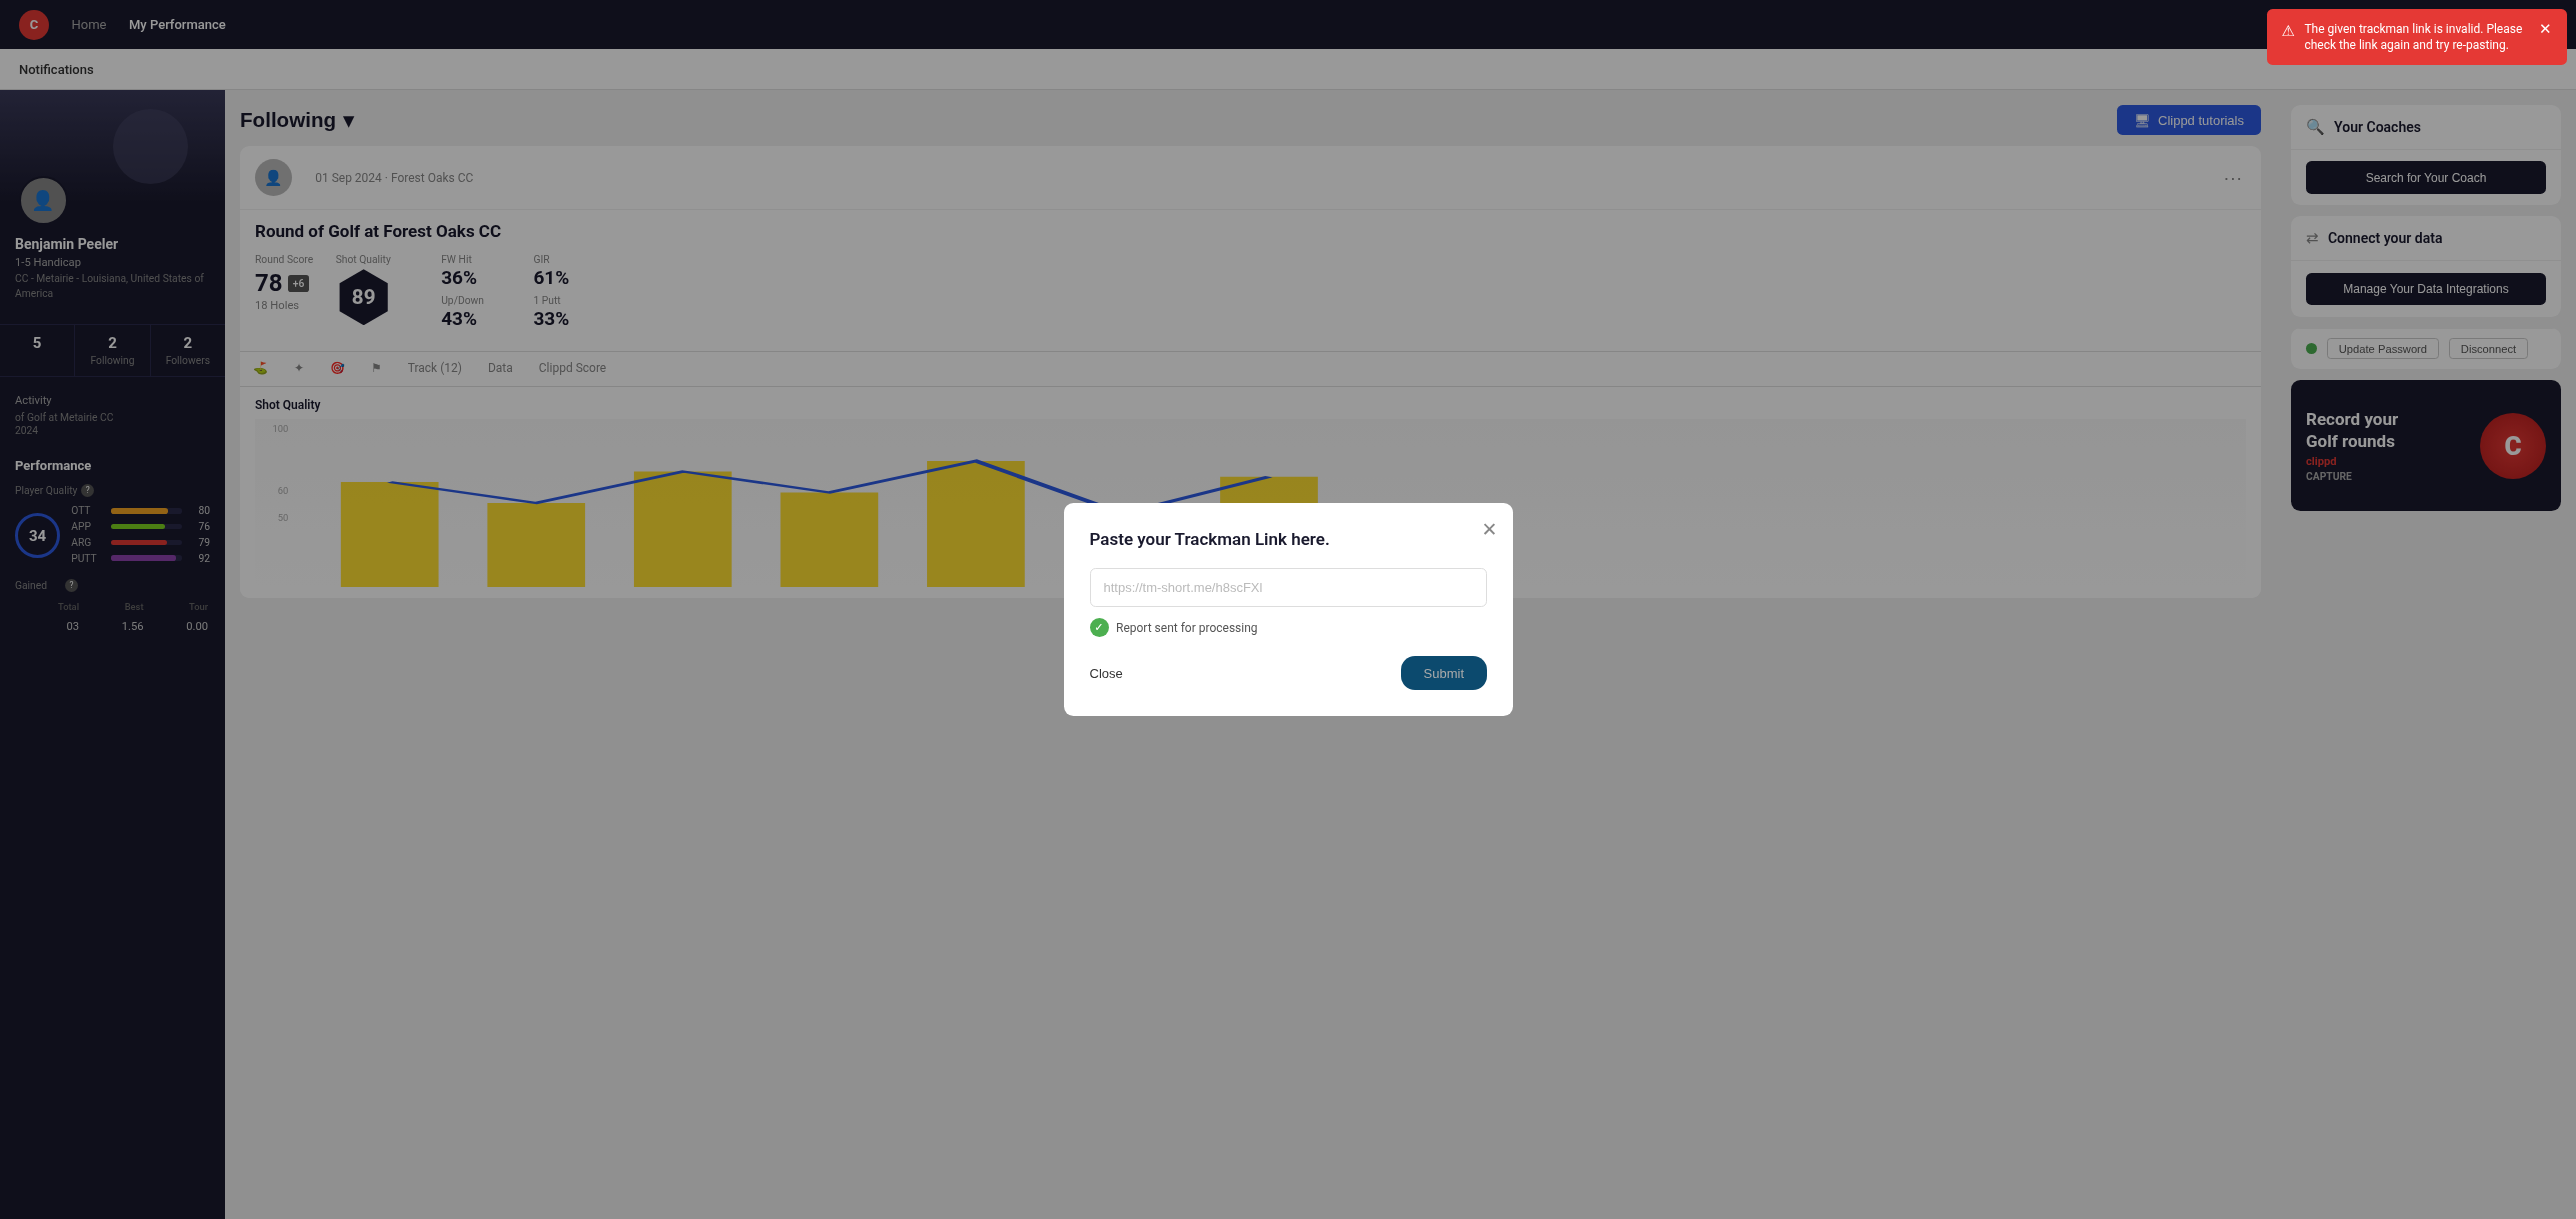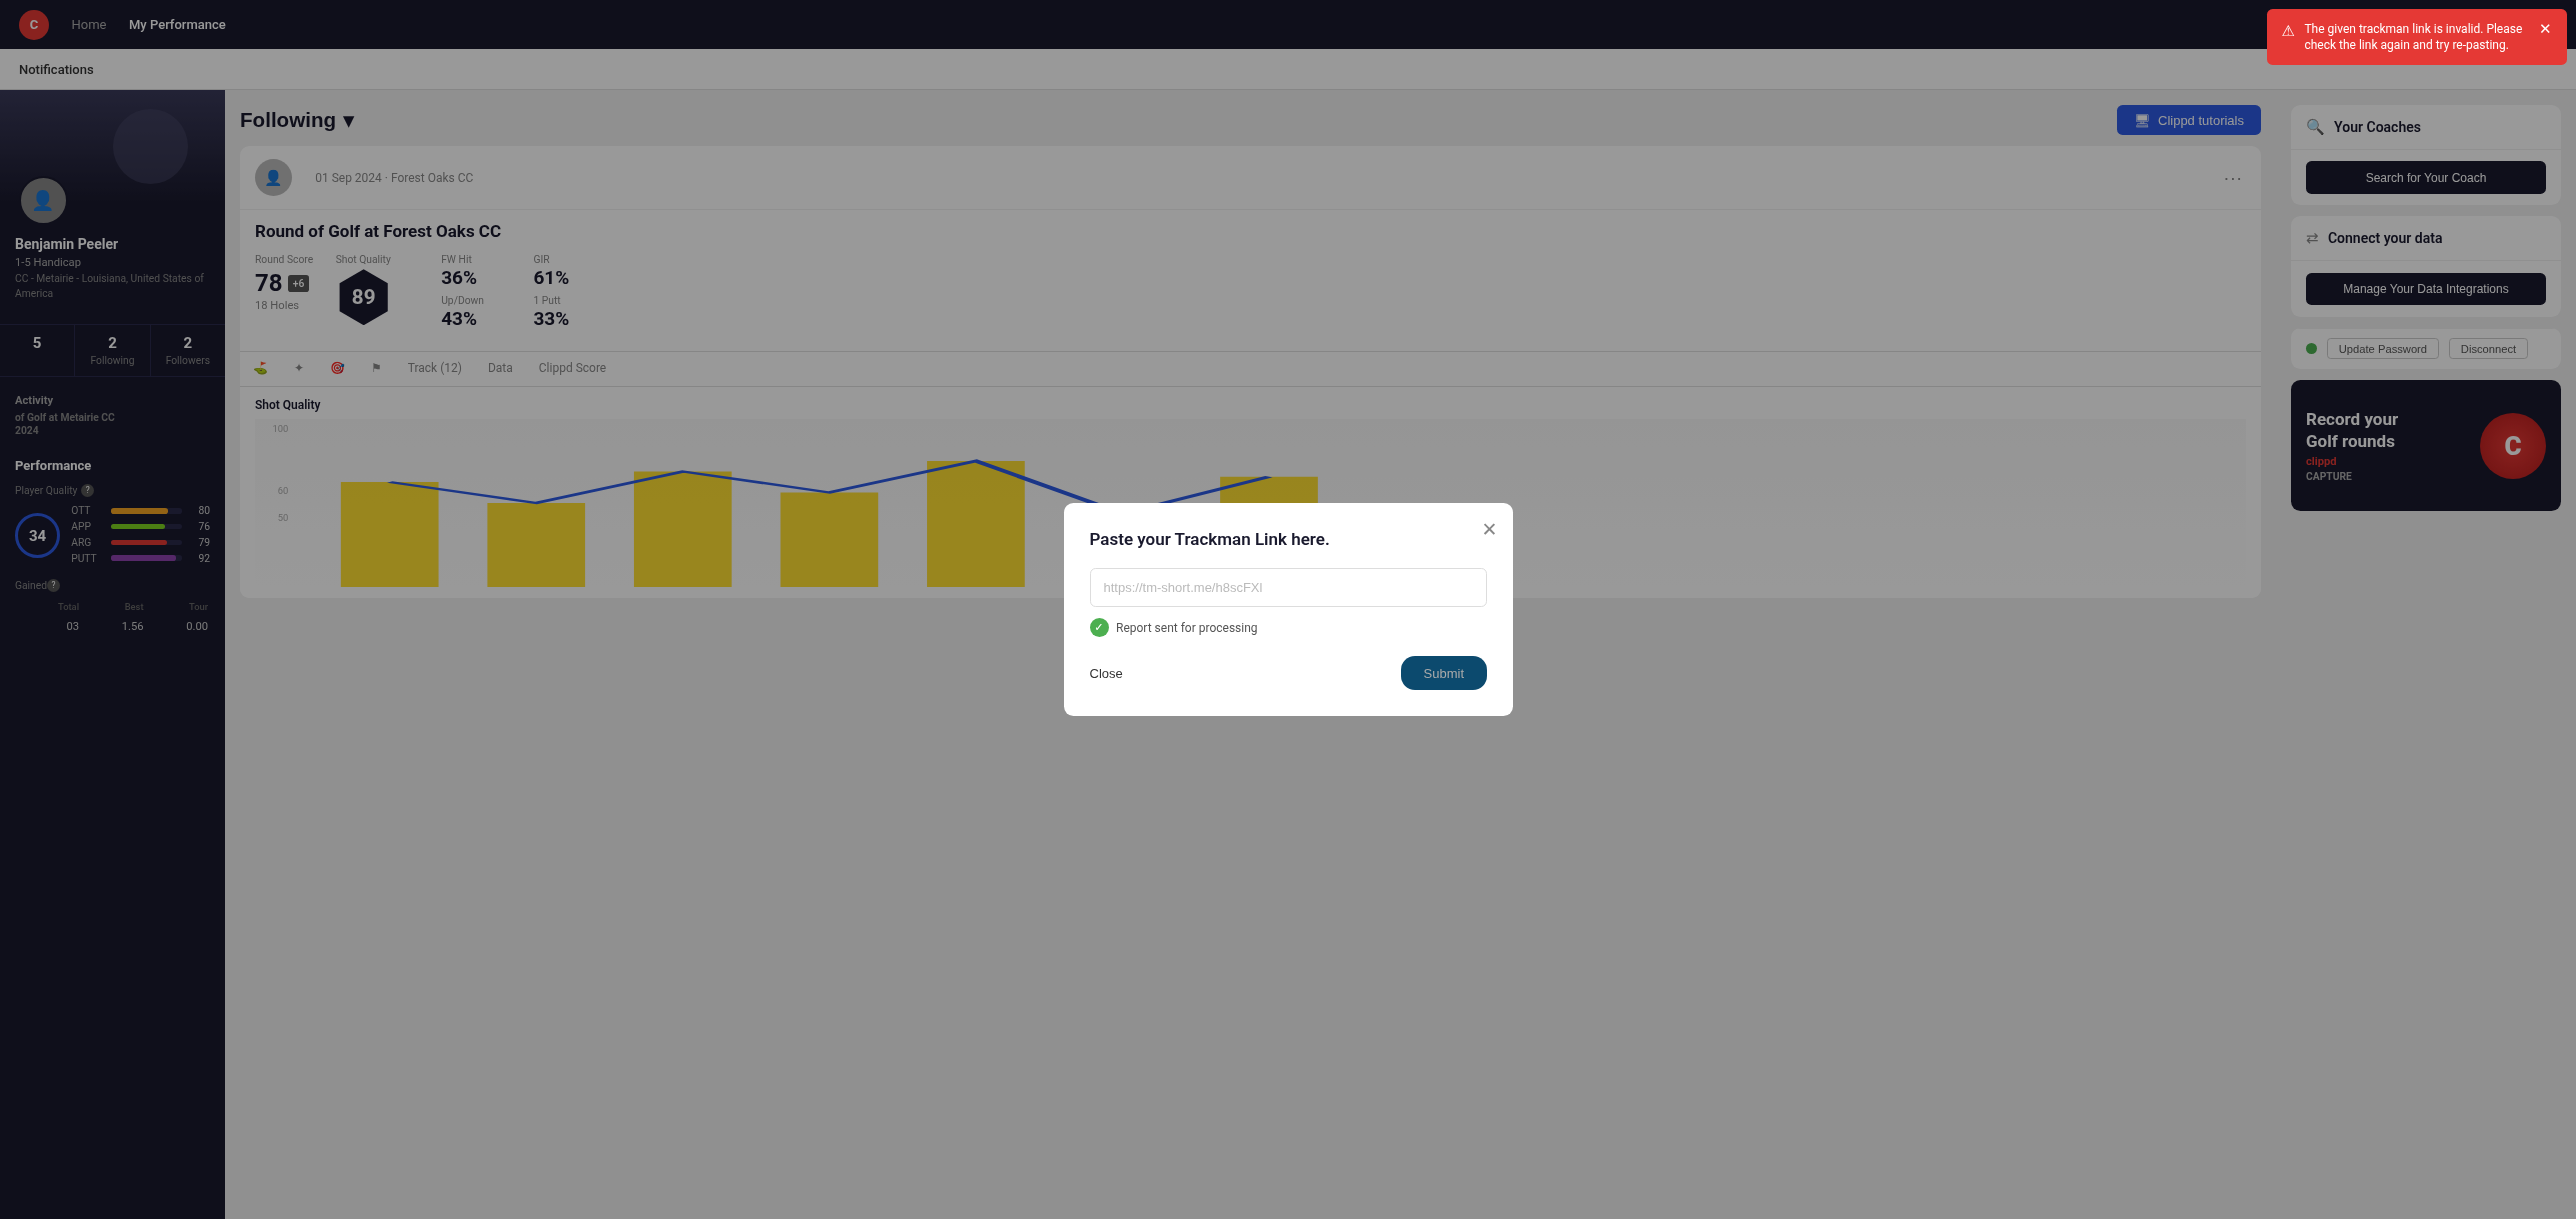--- a/index.html
+++ b/index.html
@@ -160,21 +160,21 @@
     .stat-col {
       flex: 1; text-align: center; padding: 9.4px 3.7px;
       border-right: 0.9px solid #2a2a4e;
     }
     .stat-col:last-child { border-right: none; }
     .stat-num { font-size: 15px; font-weight: 700; color: white; }
     .stat-label { font-size: 10.3px; color: #888; margin-top: 1.9px; }
 
     .last-activity {
       padding: 9.4px 15px;
-      font-size: 10.3px; color: #888; font-weight: bold;
+      font-size: 10.3px; color: #888;
     }
     .last-activity .act-title { font-size: 11.2px; color: #aaa; margin-bottom: 3.7px; }
     .sidebar-perf {
       padding: 11.2px 15px;
     }
     .perf-header {
       font-size: 13px; font-weight: 700; color: white;
       margin-bottom: 11.2px;
     }
     .player-quality-label {
@@ -198,21 +198,21 @@
     .pq-metric-name { font-size: 10.3px; color: #aaa; width: 34px; flex-shrink: 0; }
     .pq-bar-wrap {
       flex: 1; height: 5.6px; background: #2a2a4a; border-radius: 2.8px; position: relative;
     }
     .pq-bar {
       height: 100%; border-radius: 2.8px;
     }
     .pq-metric-val { font-size: 10.3px; color: #ccc; width: 22.5px; text-align: right; flex-shrink: 0; }
 
     .gained-label {
-      font-size: 10.3px; color: #888; display: flex; align-items: center; gap: 0; margin-top: 11.2px; margin-bottom: 7.5px;
+      font-size: 10.3px; color: #888; display: flex; align-items: center; gap: 18px; margin-top: 11.2px; margin-bottom: 7.5px;
     }
     .gained-table { width: 100%; }
     .gained-table th { font-size: 9.4px; color: #666; font-weight: 500; text-align: right; padding-bottom: 3.7px; }
     .gained-table th:first-child { text-align: left; }
     .gained-table td { font-size: 11.2px; color: #ccc; text-align: right; padding: 1.9px 0; }
     .gained-table td:first-child { text-align: left; }
 
     
     .main-content {
       flex: 1;

